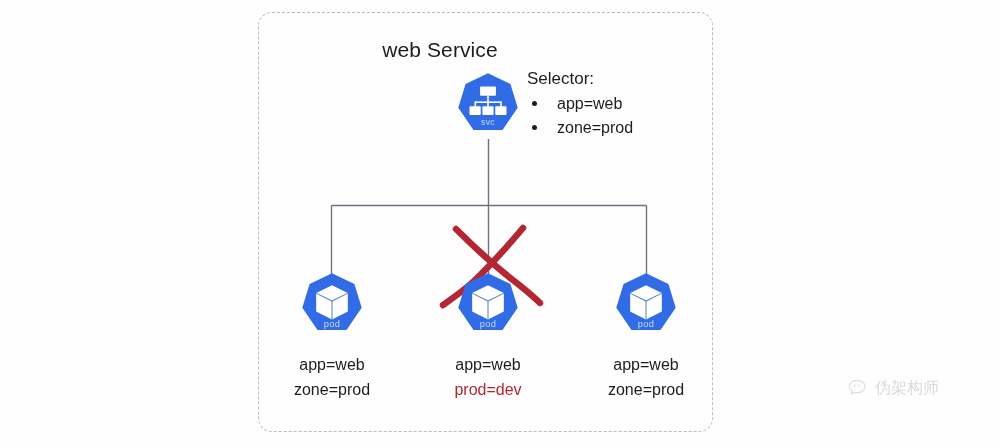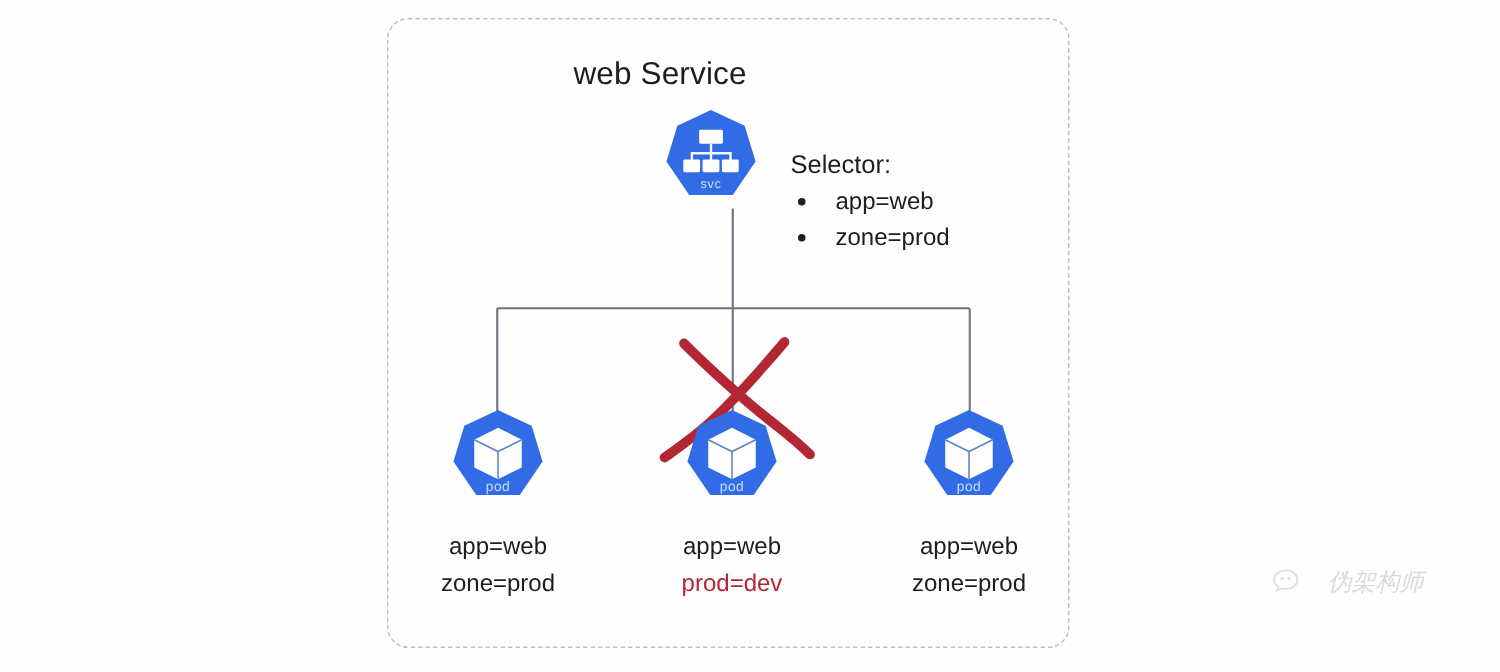--- a/index.html
+++ b/index.html
@@ -59,29 +59,28 @@
 
   
   .k8s-node {
     position: absolute;
     width: 66px;
     height: 66px;
   }
   .k8s-node svg { display:block; width:66px; height:66px; }
 
   
-  #svc-node { left: 441px; top: 72px; }
+  #svc-node { left: 455px; top: 72px; }
 
   
   .selector-block {
     position: absolute;
     left: 527px;
     top: 68px;
     color: #1d1d1f;
-    margin-top: 31px;
   }
   .selector-heading {
     font-size: 17px;
     line-height: 22px;
     margin-bottom: 2px;
     white-space: nowrap;
   }
   .selector-list {
     list-style: none;
     margin: 0;
@@ -124,23 +123,22 @@
   .label-line { display: block; white-space: nowrap; }
   .label-line.warn { color: #b32633; }
 
   
   .watermark {
     position: absolute;
     left: 848px;
     top: 378px;
     display: flex;
     align-items: flex-start;
-    gap: 15px;
+    gap: 5px;
     opacity: .55;
-    font-style: italic;
   }
   .watermark .wm-text {
     font-size: 16px;
     color: #b9bcc0;
     font-family: "DejaVu Sans", sans-serif;
     white-space: nowrap;
   }
   .wm-icon { display:block; width: 22px; height: 20px; }
 </style>
 </head>

